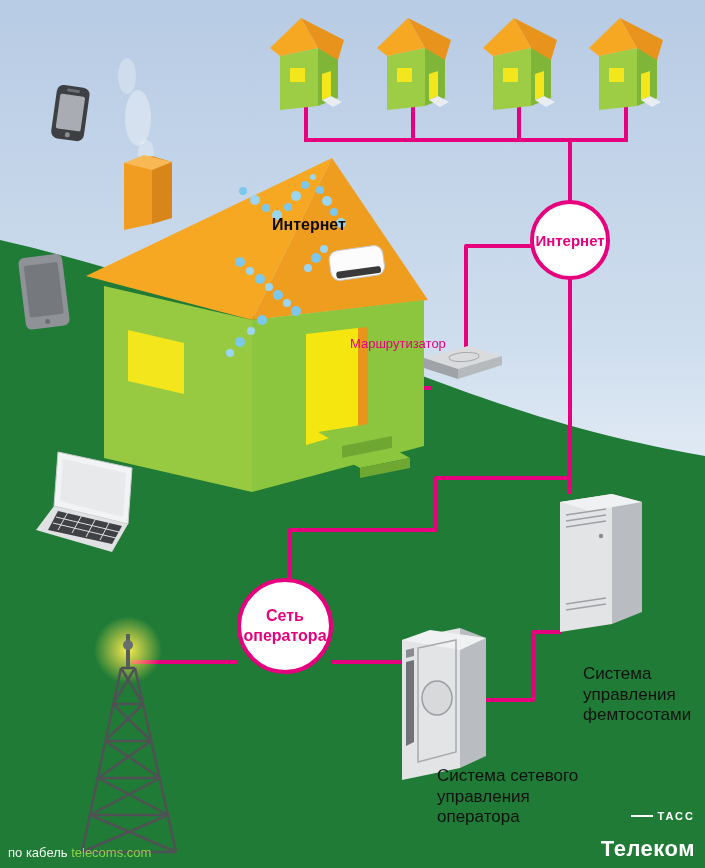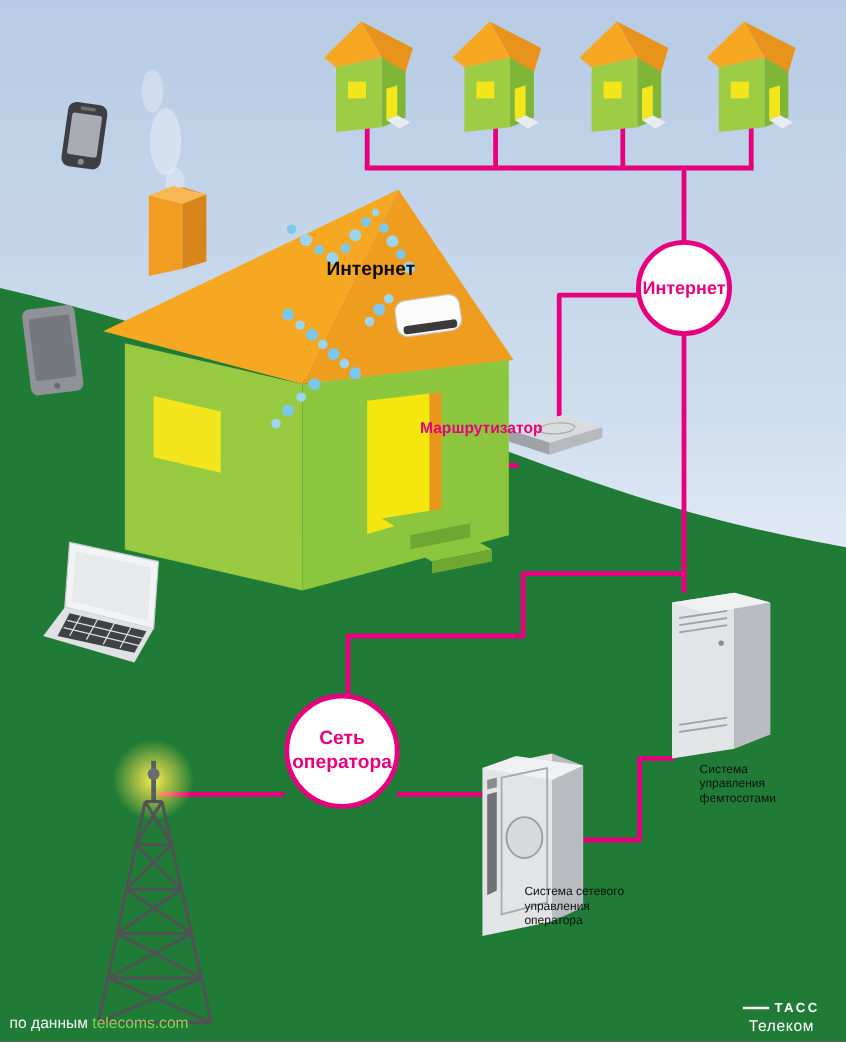--- a/index.html
+++ b/index.html
@@ -3,38 +3,38 @@
 <meta charset="utf-8">
 <style>
   html,body{margin:0;padding:0;background:#222;}
   .stage{
     position:relative;width:705px;height:868px;overflow:hidden;
     font-family:"Liberation Sans", sans-serif;
     background:linear-gradient(180deg,#b7cbe4 0%,#cfdeee 40%,#e9f0f7 60%);
   }
   .stage svg{position:absolute;left:0;top:0;}
   .lbl{position:absolute;line-height:1.22;}
-  .lbl-black{color:#111;font-size:10px;}
+  .lbl-black{color:#111;font-size:17px;margin-top:28px;}
   .lbl-pink{color:#e6007e;font-size:13px;}
   .femto-title{position:absolute;left:272px;top:216px;color:#0c0c0c;font-size:16px;font-weight:bold;}
   .node{
     position:absolute;box-sizing:border-box;background:#fff;
     border:4px solid #e6007e;border-radius:50%;
     display:flex;flex-direction:column;align-items:center;justify-content:center;
     color:#e6007e;font-weight:bold;text-align:center;
   }
   .node-internet{left:530px;top:200px;width:80px;height:80px;font-size:15px;}
   .node-operator{left:237px;top:578px;width:96px;height:96px;font-size:16px;line-height:1.25;}
   .footer{position:absolute;left:8px;top:845px;font-size:13px;}
   .footer .pre{color:#f2f6f2;}
   .footer .link{color:#8cd24a;}
-  .logo{position:absolute;right:22px;bottom:6px;text-align:center;color:#fff;}
+  .logo{position:absolute;right:10px;bottom:6px;text-align:right;color:#fff;}
   .logo .l1{font-size:11px;font-weight:bold;letter-spacing:2px;display:flex;align-items:center;justify-content:flex-end;gap:4px;}
   .logo .dash{display:inline-block;width:22px;height:2px;background:#fff;}
-  .logo .l2{font-size:13px;font-weight:normal;letter-spacing:0.5px;margin-top:1px;}
+  .logo .l2{font-size:22px;font-weight:bold;letter-spacing:0.5px;margin-top:14px;}
 </style>
 </head>
 <body>
 
 <div class="stage">
 
   <svg width="705" height="868" viewBox="0 0 705 868">
     <defs>
       <radialGradient id="glow">
         <stop offset="0" stop-color="#fff64f" stop-opacity="0.95"></stop>
@@ -219,21 +219,21 @@
           <line x1="160" y1="778" x2="90" y2="815"></line>
         <line x1="90" y1="815" x2="176" y2="852"></line>
           <line x1="168" y1="815" x2="82" y2="852"></line>
       </g>
     </g>
   </svg>
 
   <div class="femto-title">Интернет</div>
 
 
-  <div class="lbl lbl-pink" style="left:350px;top:349px;font-weight:bold;">Маршрутизатор</div>
+  <div class="lbl lbl-pink" style="left:350px;top:336px;">Маршрутизатор</div>
 
   <div class="node node-internet">
     <span>Интернет</span>
   </div>
 
   <div class="node node-operator">
     <span>Сеть</span>
     <span>оператора</span>
   </div>
 
@@ -243,21 +243,21 @@
     <div>фемтосотами</div>
   </div>
 
   <div class="lbl lbl-black" style="left:437px;top:738px;">
     <div>Система сетевого</div>
     <div>управления</div>
     <div>оператора</div>
   </div>
 
   <div class="footer">
-    <span class="pre">по данным </span><span class="link">telecoms.com</span>
+    <span class="pre">по кабель </span><span class="link">telecoms.com</span>
   </div>
 
   <div class="logo">
     <div class="l1">
       <span class="dash"></span>
       <span>ТАСС</span>
     </div>
     <div class="l2">Телеком</div>
   </div>
 

